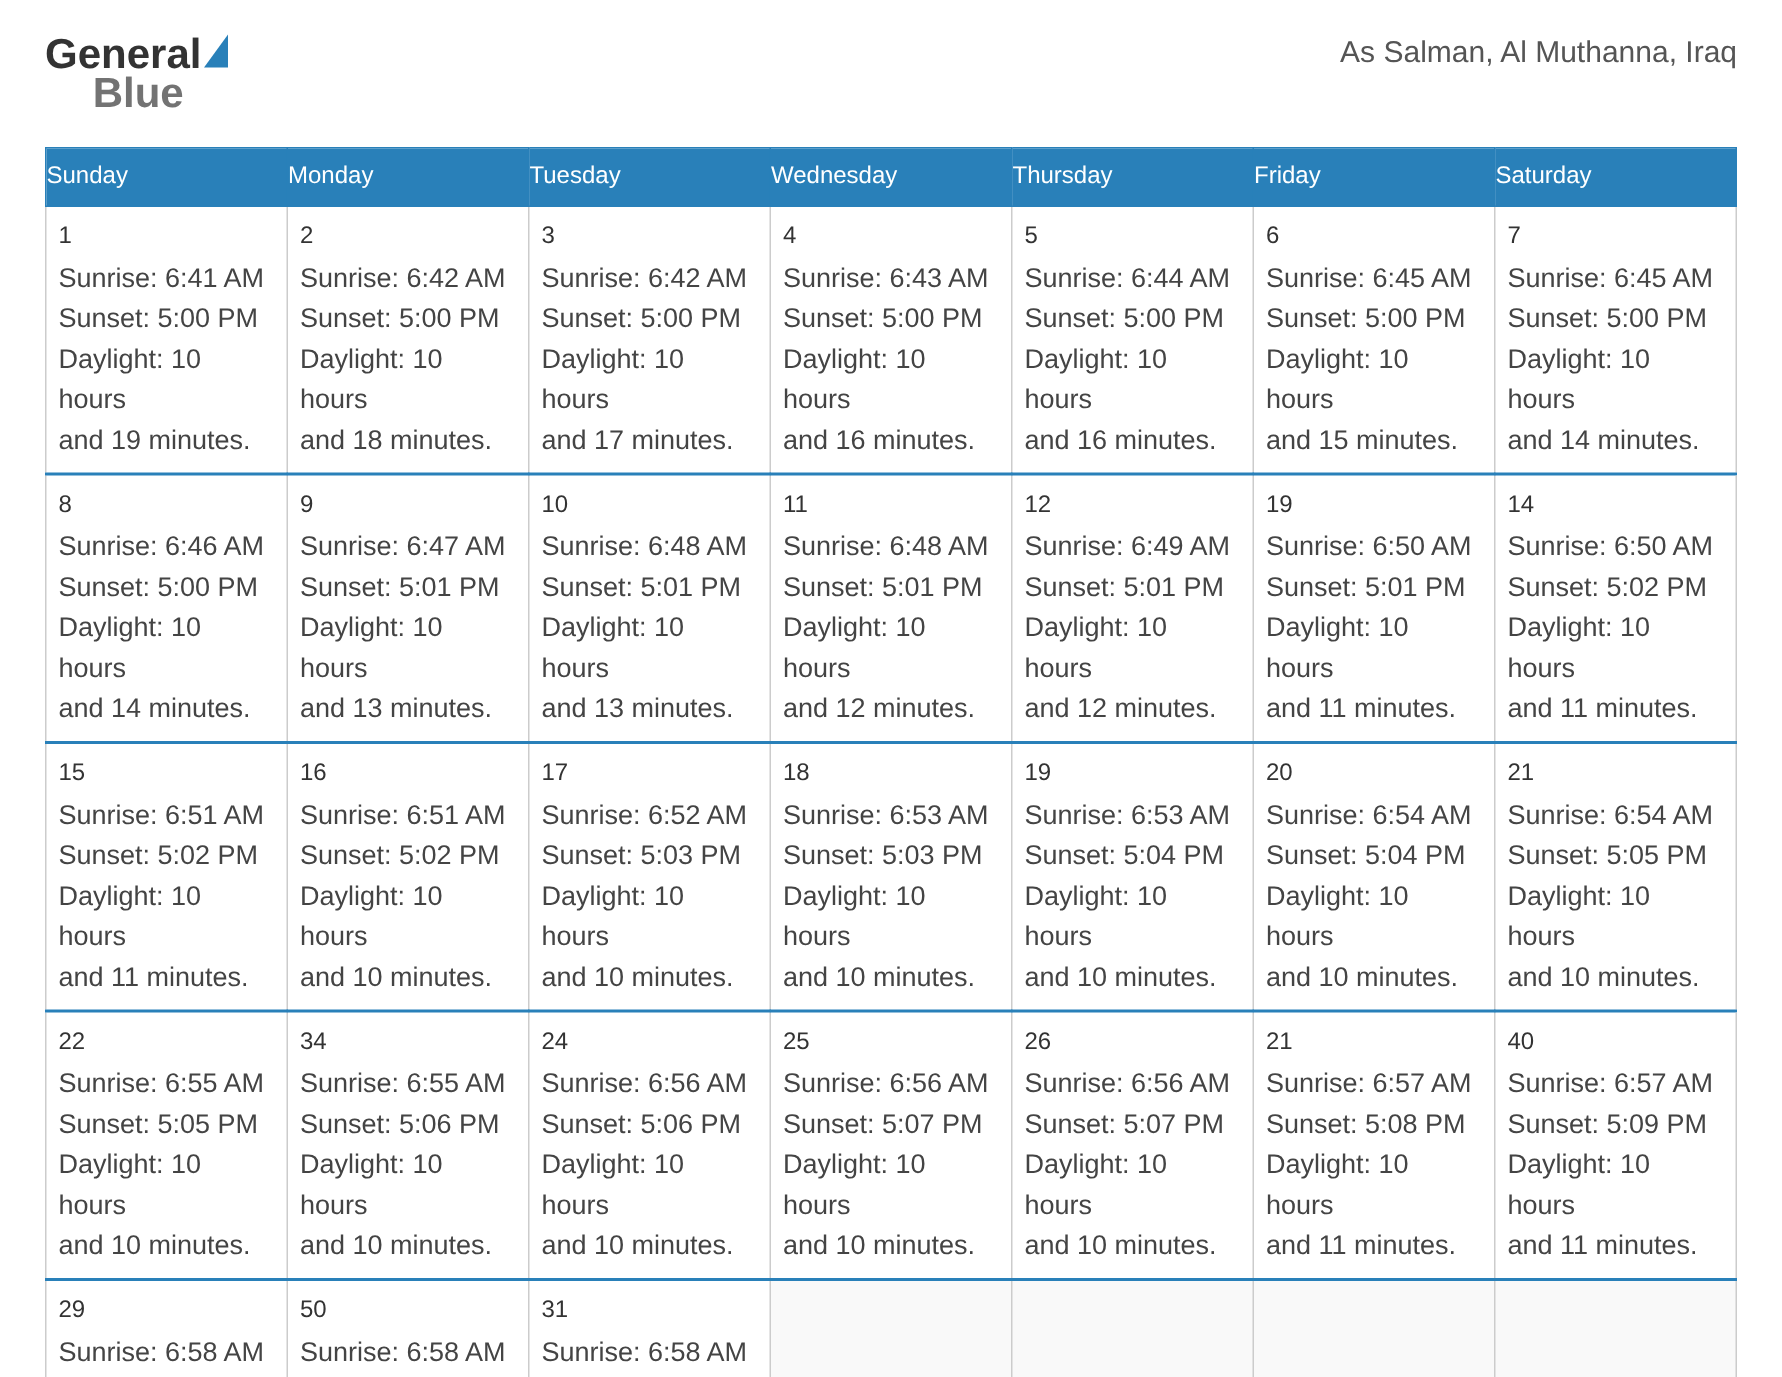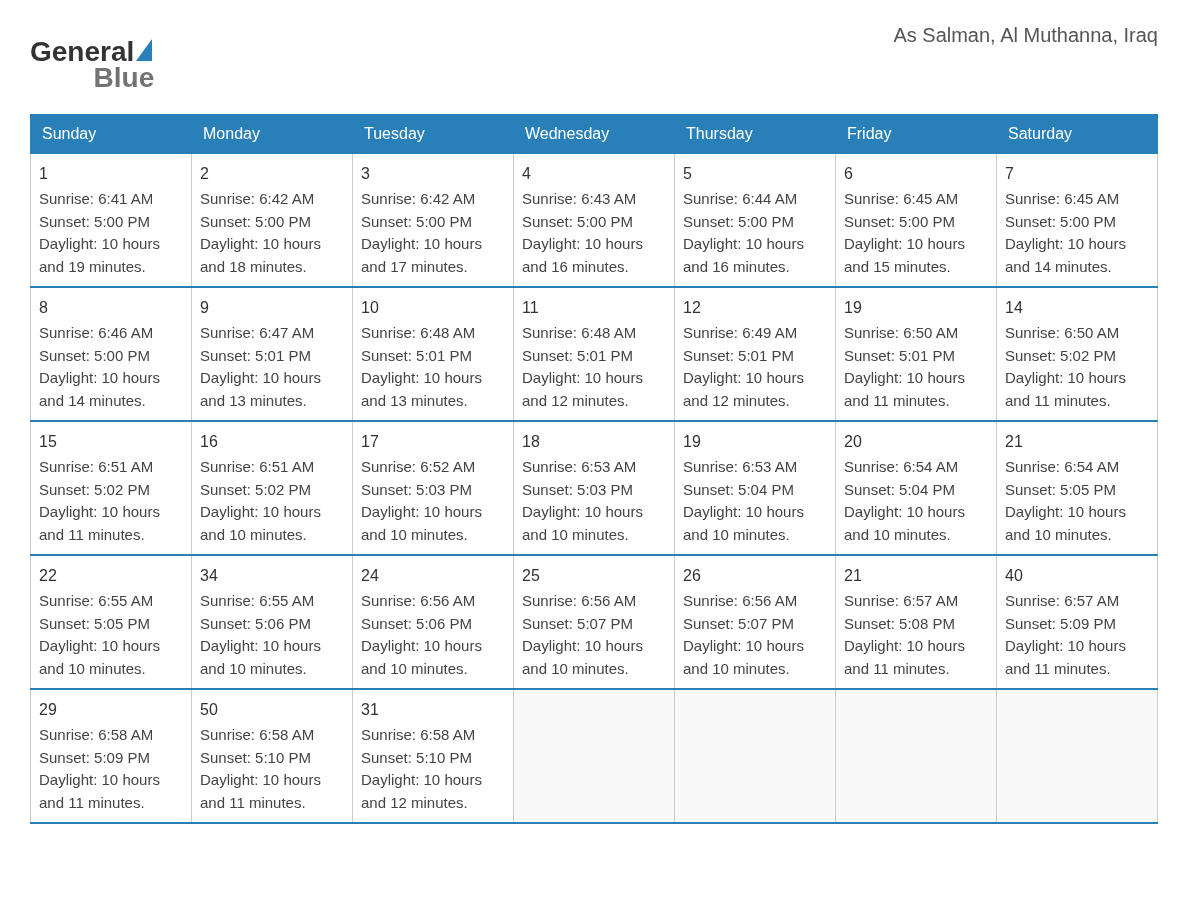--- a/index.html
+++ b/index.html
@@ -12,22 +12,21 @@
     }
     .header-area {
       display: flex;
       justify-content: space-between;
       align-items: flex-start;
       margin-bottom: 20px;
     }
     .logo-area {
       display: flex;
       flex-direction: column;
-      align-items: flex-end;
-      margin-top: 16px;
+      align-items: center;
     }
     .logo-text {
       display: flex;
       align-items: center;
       font-size: 28px;
       font-weight: bold;
       color: #333;
     }
     .logo-general { color: #333; }
     .logo-icon {
@@ -57,21 +56,21 @@
     table {
       width: 100%;
       border-collapse: collapse;
       table-layout: fixed;
     }
     thead tr {
       background-color: #2980b9;
       color: white;
     }
     thead th {
-      padding: 10px 11px;
+      padding: 10px 0;
       font-size: 16px;
       font-weight: normal;
       text-align: left;
       border: 1px solid #2980b9;
     }
     tbody td {
       vertical-align: top;
       padding: 8px;
       border: 1px solid #ccc;
       font-size: 13px;
@@ -82,21 +81,21 @@
     tbody tr {
       border-bottom: 2px solid #2980b9;
     }
     .day-number {
       font-size: 16px;
       font-weight: normal;
       display: block;
       margin-bottom: 2px;
     }
     .day-info {
-      font-size: 15px;
+      font-size: 18px;
       color: #444;
     }
     td.empty {
       background: #f9f9f9;
     }
   </style>
 </head>
 <body>
 
 <div class="header-area">

